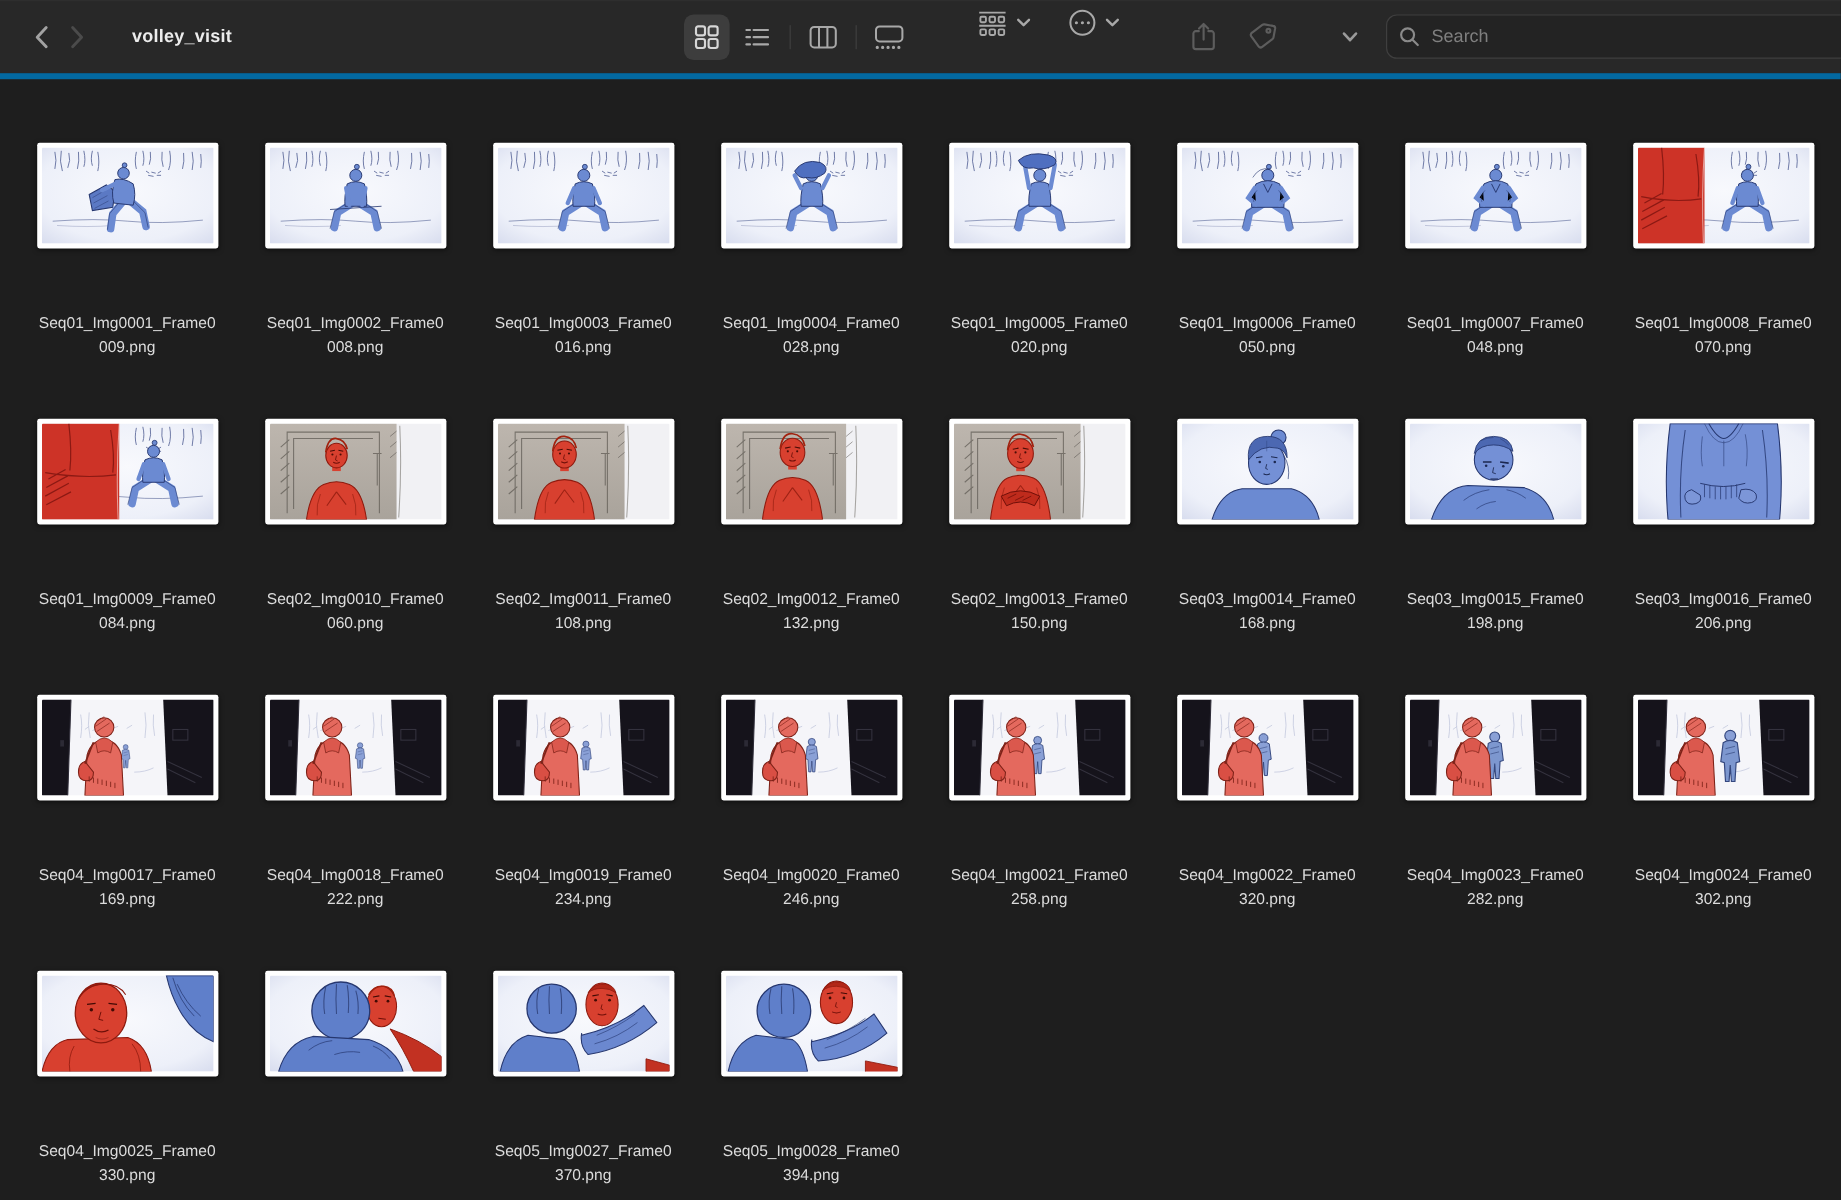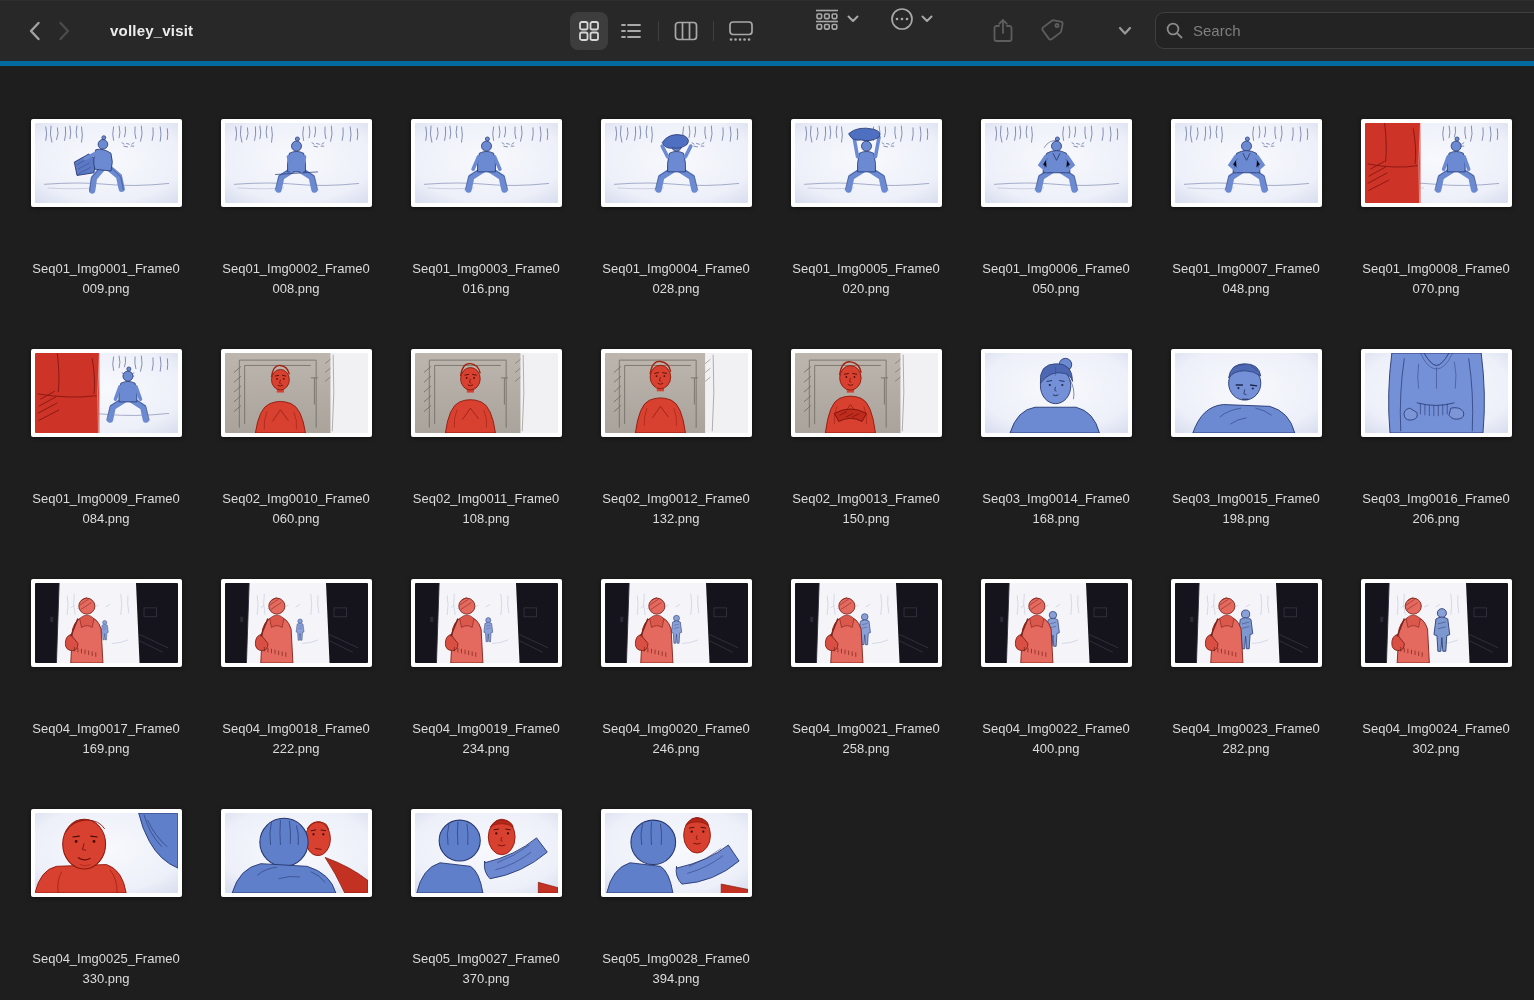--- a/index.html
+++ b/index.html
@@ -1119,21 +1119,21 @@
   <rect x="17" y="38" width="3.5" height="6" fill="#2c2a35"></rect>
   <path d="M113,0 h47 v90 h-43 z" fill="#15131b"></path>
   <g stroke="#34323e" stroke-width="1" fill="none">
             <rect x="122" y="28" width="14" height="10"></rect>
             <path d="M117,58 l32,15 m-32,-8 l26,13"></path>
           </g>
         </svg>
       </div>
       <div class="fname">
         <div>Seq04_Img0022_Frame0</div>
-        <div>400.png</div>
+        <div>320.png</div>
       </div>
     </div>
     <div class="item" title="Seq04_Img0023_Frame0282.png">
       <div class="thumb">
         <svg viewBox="0 0 160 90" preserveAspectRatio="none">
           <rect width="160" height="90" fill="#f5f5f9"></rect>
   <g stroke="#a9b1cf" stroke-width="0.8" fill="none" opacity=".6">
   <path d="M36,14 q2,10 0,22"></path>
             <path d="M44,12 q-2,12 1,24"></path>
             <path d="M96,12 q2,12 0,24"></path>

